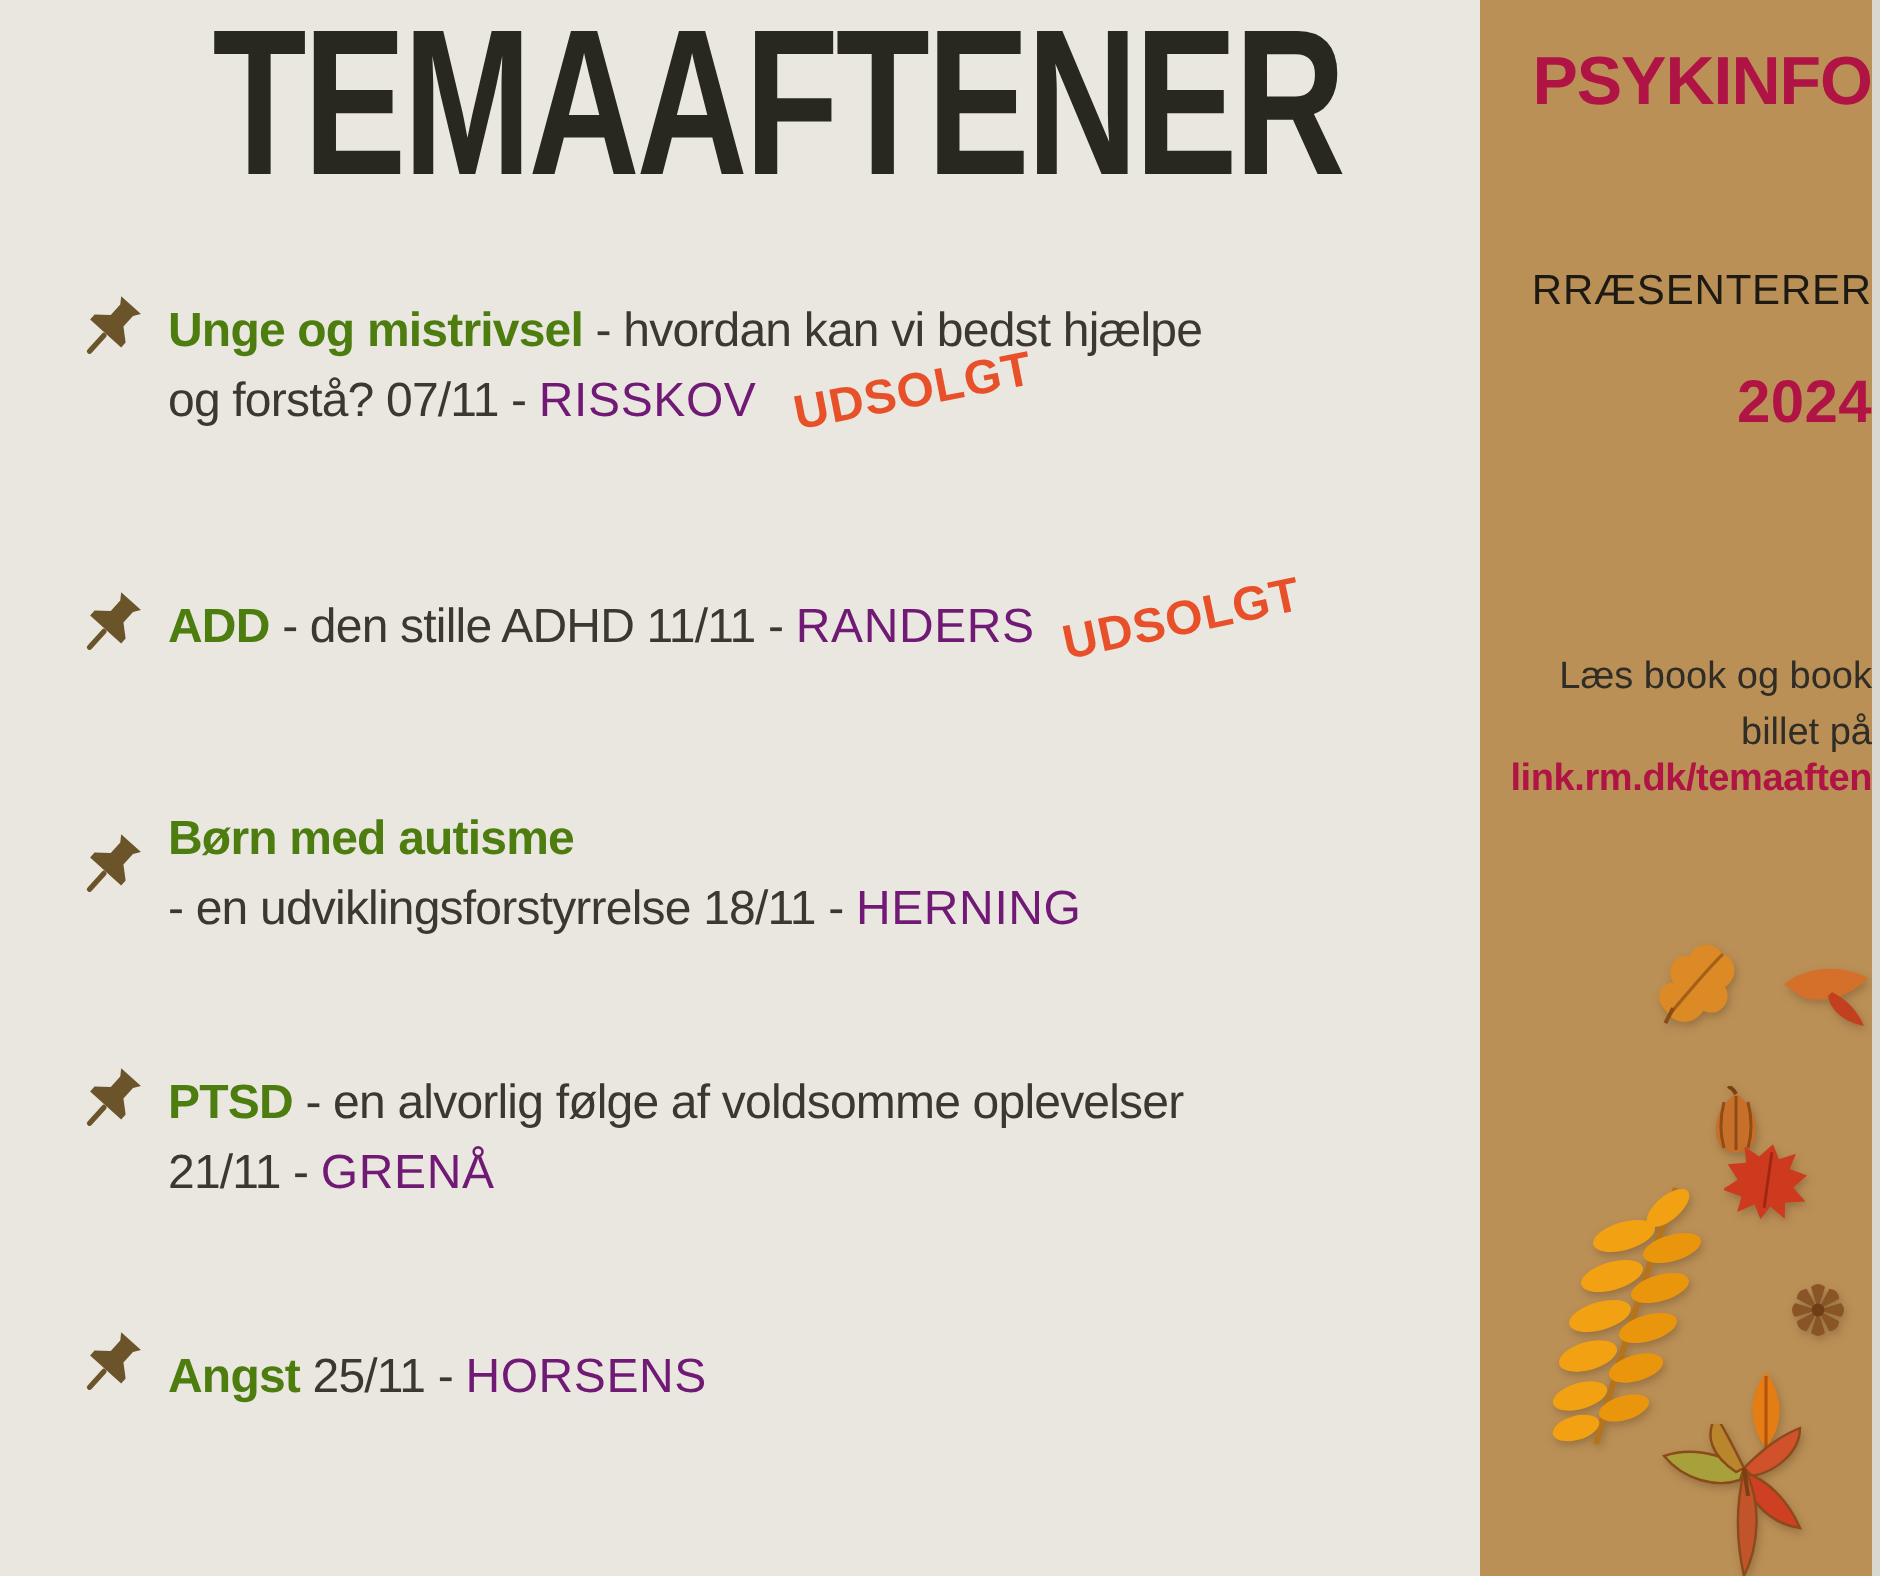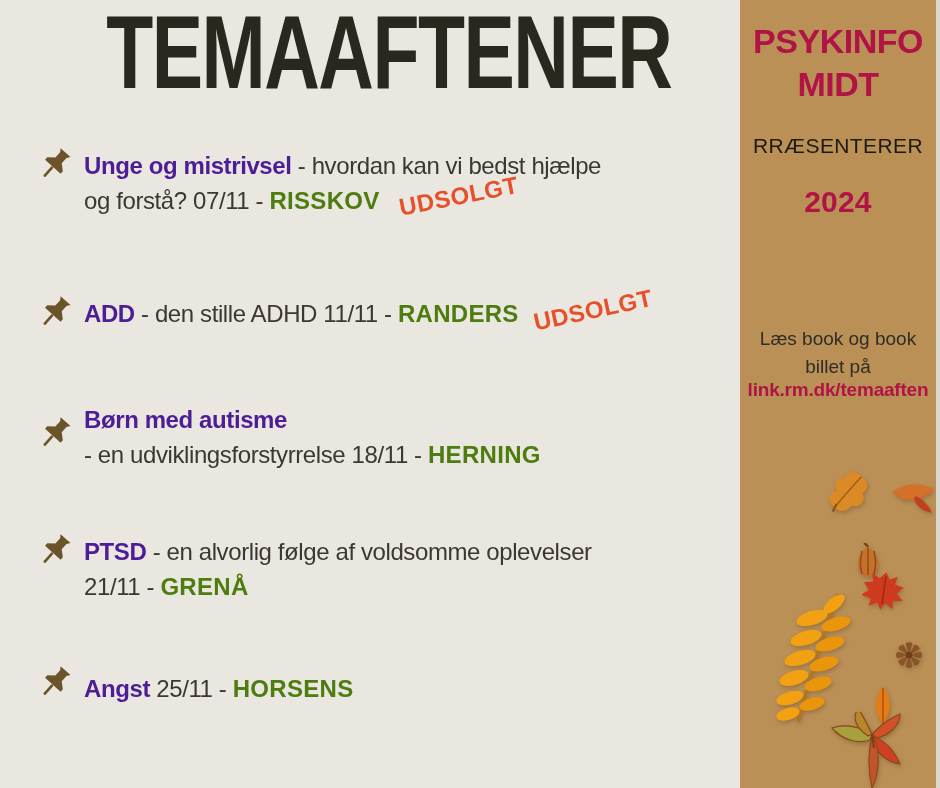--- a/index.html
+++ b/index.html
@@ -15,32 +15,32 @@
     font-size:104px;font-weight:800;color:#29281f;line-height:104px;
     letter-spacing:-2px;transform:scaleX(0.74);transform-origin:50% 50%;
     white-space:nowrap;
   }
   .event{position:absolute;left:27px;display:flex;align-items:flex-start;}
   .pin{width:38px;height:42px;flex:none;margin-top:-2px;}
   .lines{
     margin-left:9px;font-size:24px;color:#3b382f;line-height:35px;
     letter-spacing:-0.4px;white-space:nowrap;
   }
-  .b{font-weight:700;color:#4c1d95;}
-  .loc{font-weight:700;color:#4d7c0f;letter-spacing:0.3px;}
+  .b{font-weight:700;color:#4d7c0f;}
+  .loc{font-weight:400;color:#701a75;letter-spacing:0.3px;}
   .badge{
     display:inline-block;font-weight:700;color:#e8502a;font-size:24px;
     letter-spacing:0.5px;margin-left:18px;
     transform:rotate(-11deg) translateY(7px);transform-origin:left center;
   }
   .badge.b2{margin-left:13px;transform:rotate(-12deg) translateY(9px);}
   
   .sidebar{position:absolute;left:740px;top:0;width:200px;height:788px;background:#bb9057;overflow:hidden;}
   .edge-strip{position:absolute;right:0;top:0;width:4px;height:788px;background:#d9d7d0;}
-  .sb{position:absolute;left:0;width:196px;text-align:center;}
+  .sb{position:absolute;left:0;width:196px;text-align:right;}
   .brand{top:20px;font-size:34px;font-weight:800;color:#b01445;line-height:43px;letter-spacing:-0.5px;}
   .presents{top:134px;font-size:21px;font-weight:400;color:#1c1a12;letter-spacing:0.4px;}
   .month{top:182px;font-size:30px;font-weight:800;color:#b01445;line-height:40px;letter-spacing:0.2px;}
   .cta{top:325px;font-size:19px;font-weight:500;color:#2f2d25;line-height:28px;}
   .linkline{top:379px;font-size:19px;font-weight:600;color:#b01445;letter-spacing:-0.2px;}
   .leaf{position:absolute;filter:drop-shadow(1px 2px 2px rgba(60,35,10,0.28));}
 </style>
 </head>
 <body>
 
@@ -110,21 +110,20 @@
       <div><span class="b">Angst</span><span> 25/11 - </span><span class="loc">HORSENS</span></div>
     </div>
   </div>
 
 </div>
 
 <div class="sidebar">
 
   <div class="sb brand">
     <div>PSYKINFO</div>
-    <div>MIDT</div>
   </div>
 
   <div class="sb presents">RRÆSENTERER</div>
 
   <div class="sb month">
     <div>2024</div>
   </div>
 
   <div class="sb cta">
     <div>Læs book og book</div>

